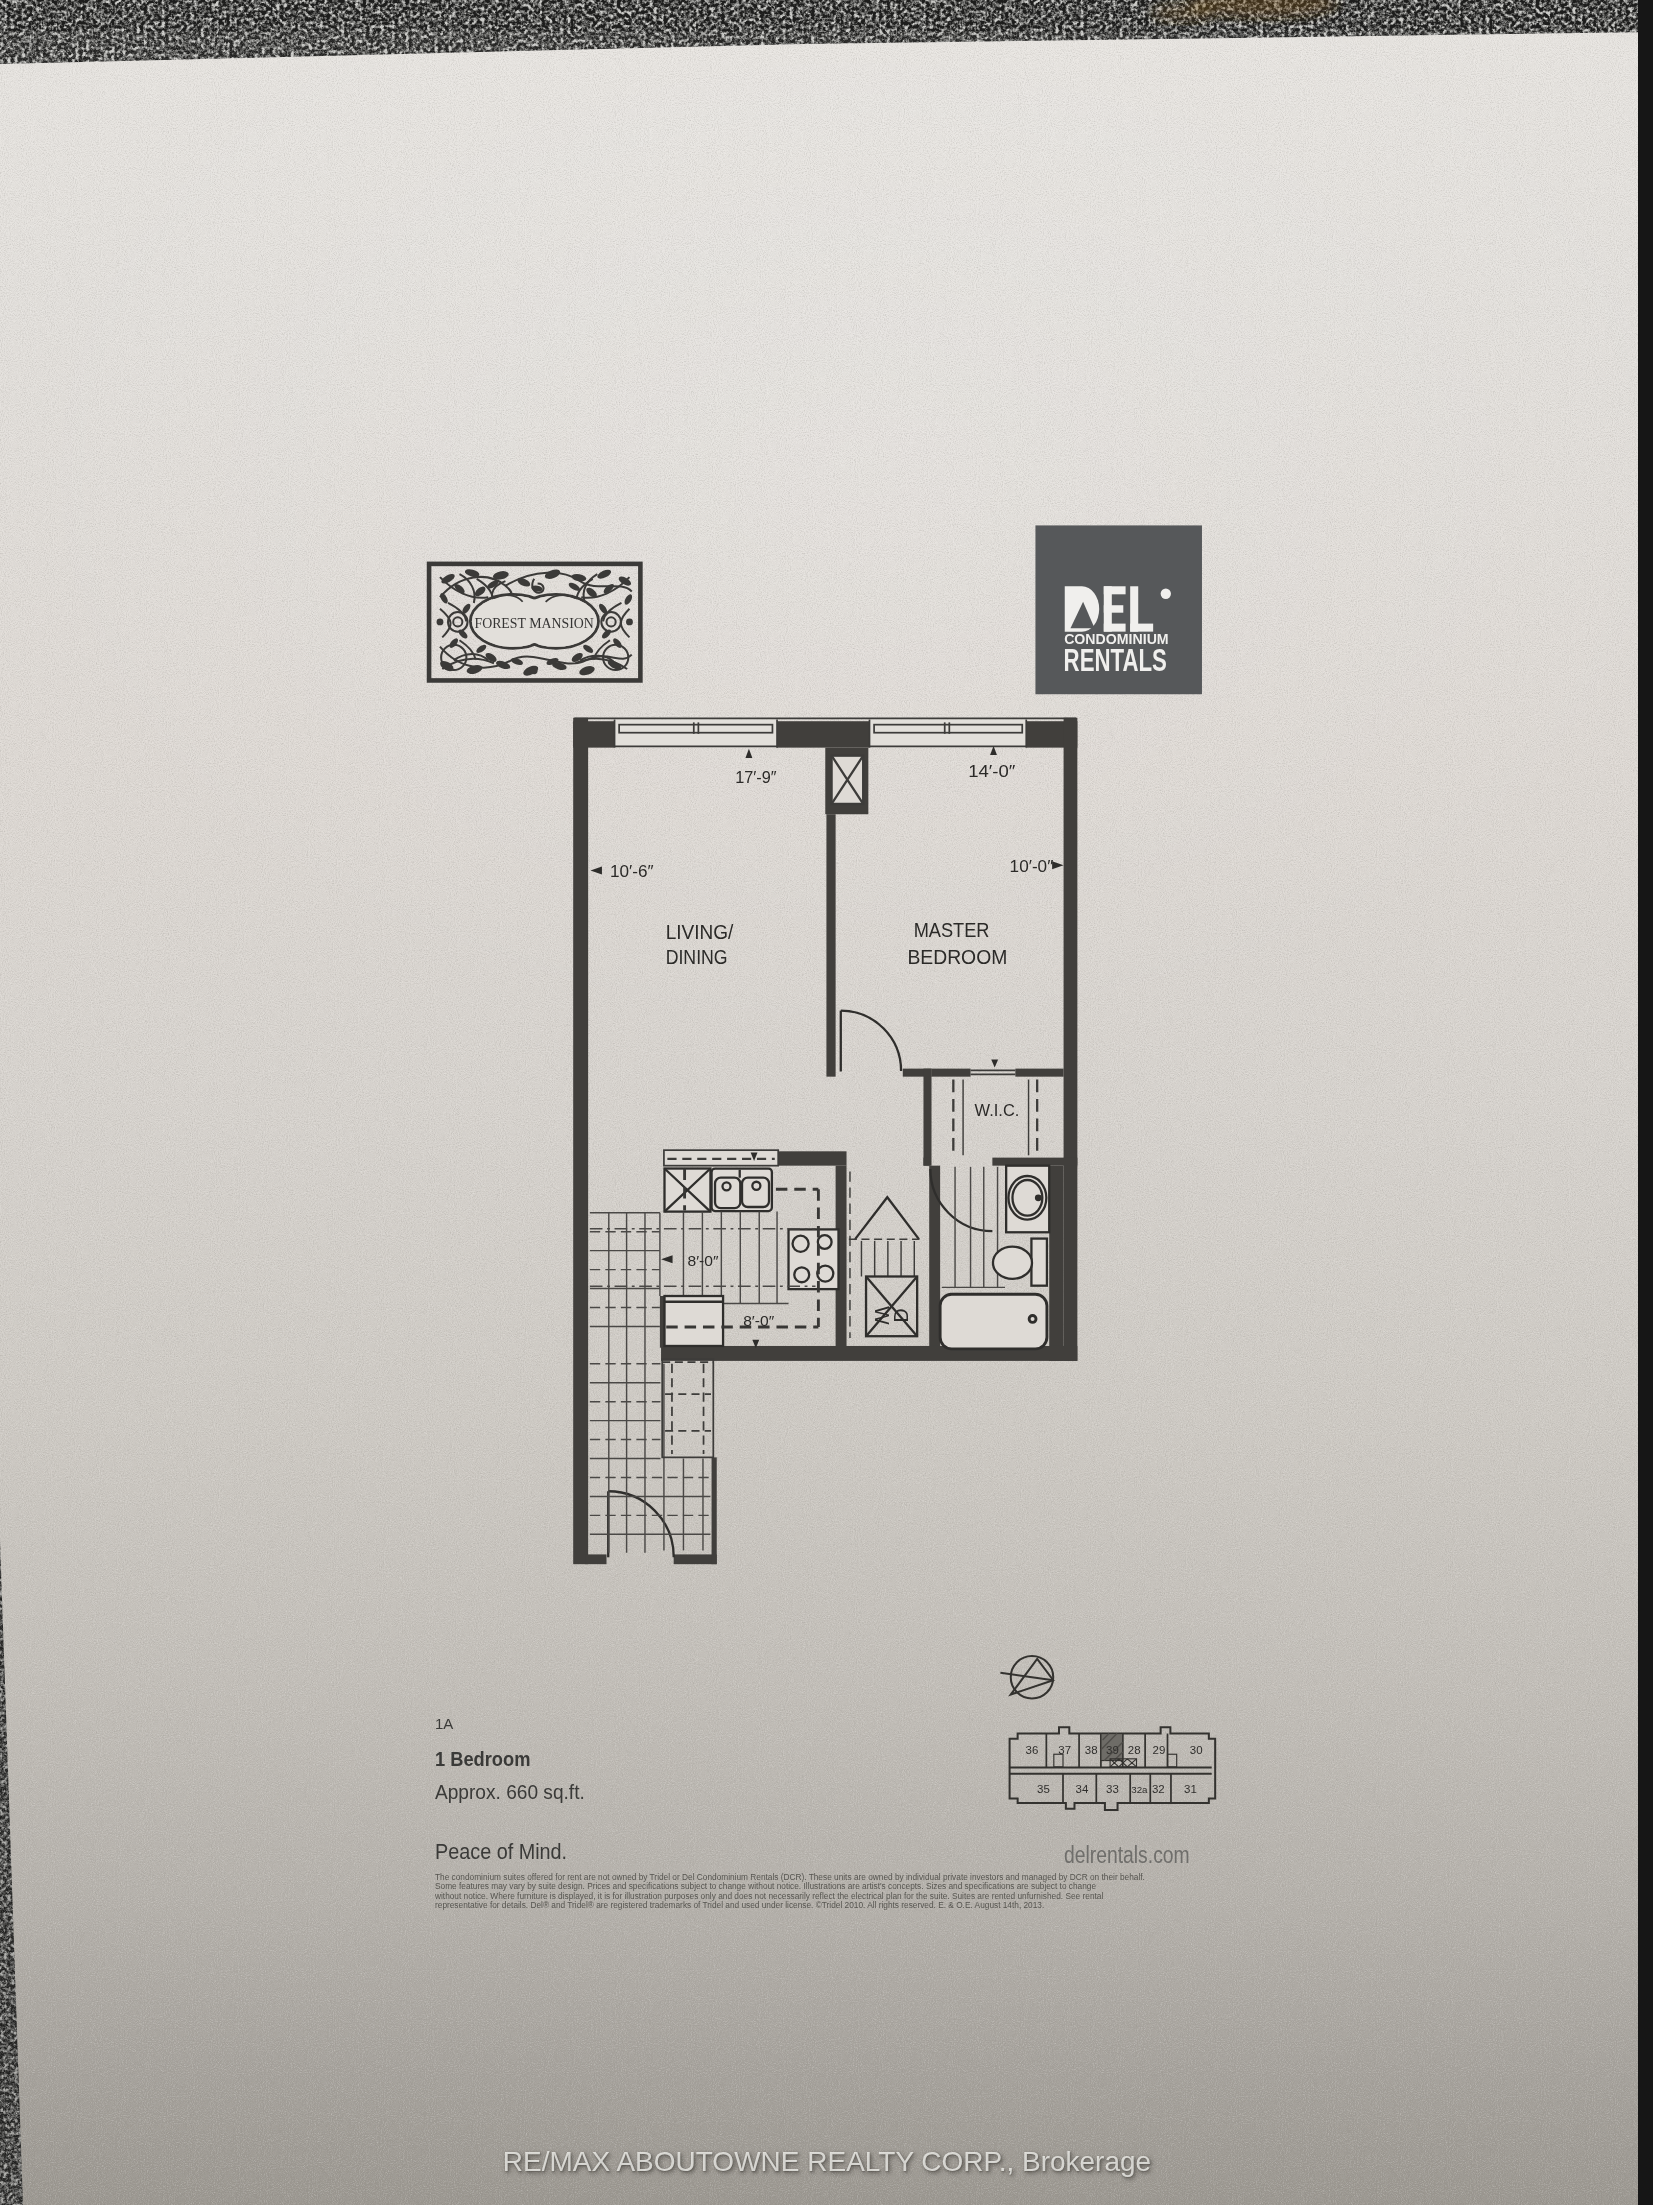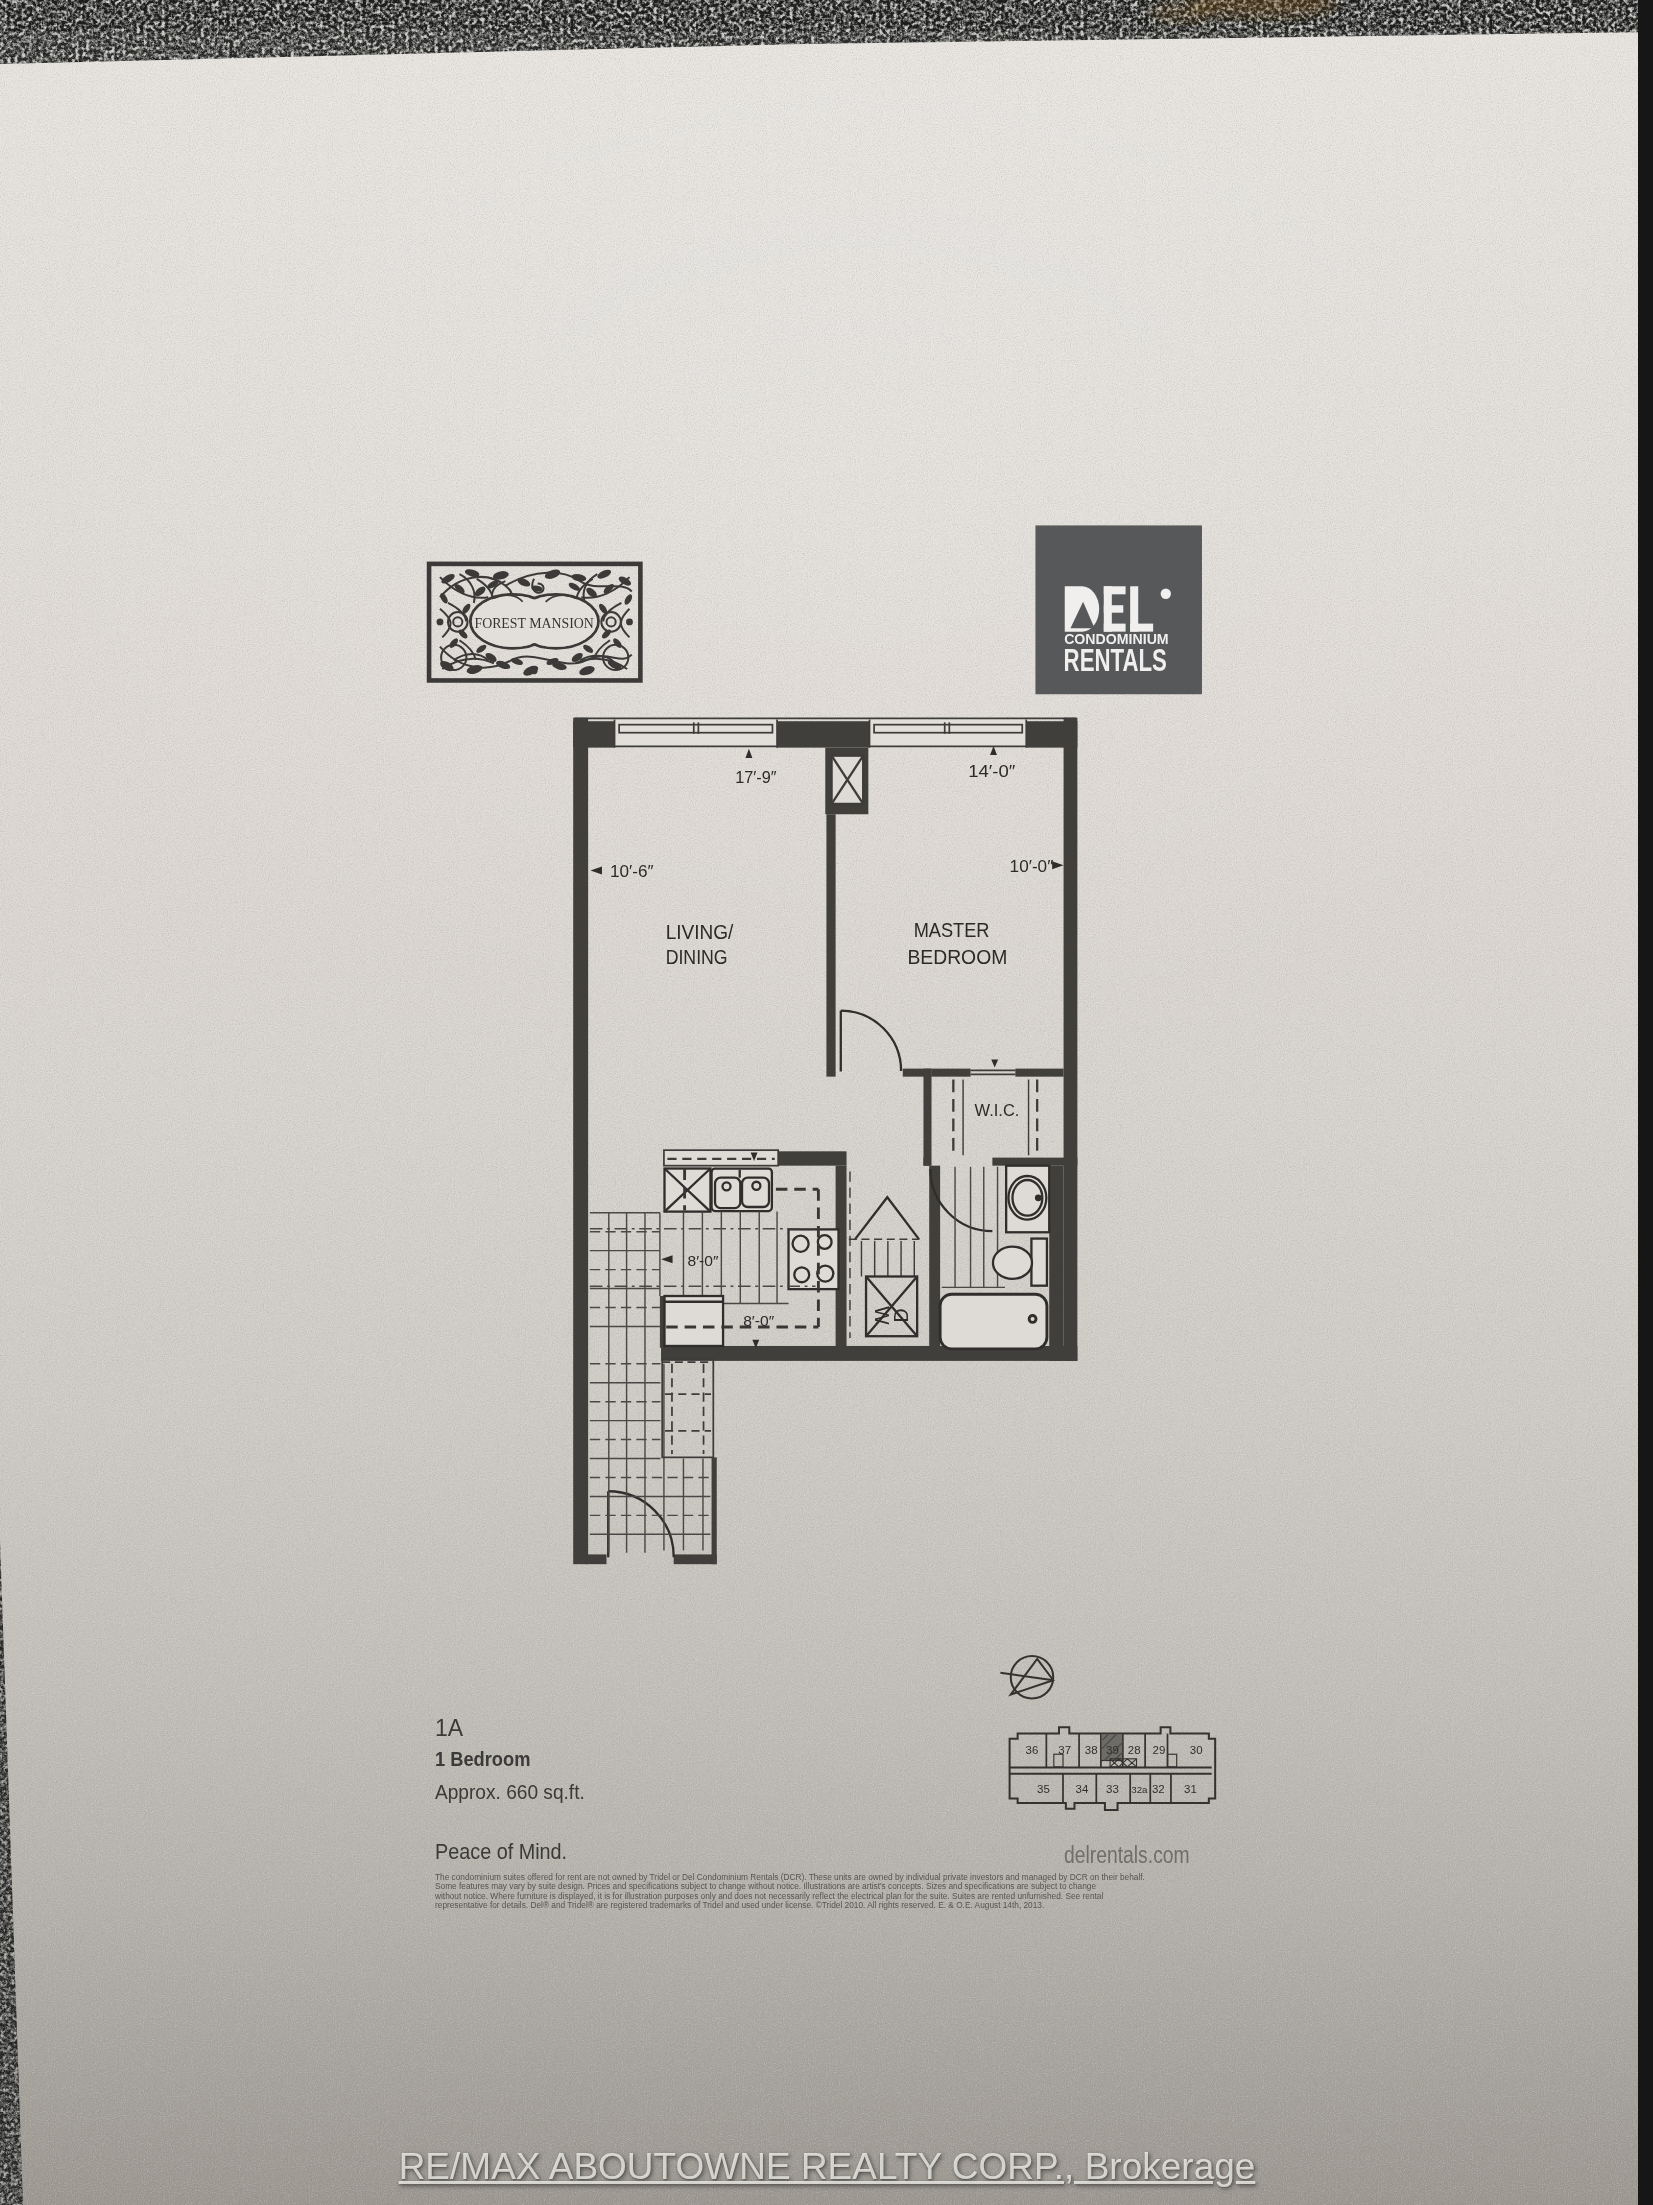--- a/index.html
+++ b/index.html
@@ -7,22 +7,22 @@
   #stage{position:absolute;left:0;top:0;width:1638px;height:2205px;overflow:hidden;}
   #carpet{position:absolute;left:0;top:0;z-index:0;}
   #paper{position:absolute;left:0;top:0;width:1654px;height:2205px;z-index:1;
     clip-path:polygon(0px 64px, 804px 44px, 1654px 32px, 1654px 2205px, 23px 2205px, 0px 1539px);
     background:
       radial-gradient(1263px 861px at 861px 459px, rgba(255,255,255,0.14), rgba(255,255,255,0) 70%),
       linear-gradient(180deg,#e8e5e1 0%,#e3e0dc 14%,#ded9d4 34%,#d7d3ce 50%,#cecac4 64%,#c2beb8 76%,#b4b0aa 86%,#a4a09a 94%,#99958e 100%);}
   #gfx{position:absolute;left:0;top:0;z-index:2;}
   .txt{position:absolute;z-index:3;color:#3a3a38;}
   #watermark{position:absolute;z-index:4;left:0;top:2146px;width:1654px;text-align:center;
-    font-size:37px;color:rgba(250,249,246,0.75);letter-spacing:0px;
-    text-shadow:1.7px 2.3px 4.6px rgba(30,27,24,0.55), 0.6px 1.1px 1.7px rgba(40,36,32,0.35);text-decoration:underline;}
+    font-size:28px;color:rgba(250,249,246,0.75);letter-spacing:0px;
+    text-shadow:1.7px 2.3px 4.6px rgba(30,27,24,0.55), 0.6px 1.1px 1.7px rgba(40,36,32,0.35);}
 </style>
 </head>
 <body>
 <div id="stage">
 <svg id="carpet" width="1654" height="2205" viewBox="0 0 2880 3840">
   <defs>
     <filter id="speck" x="-5%" y="-5%" width="110%" height="110%">
       <feTurbulence type="fractalNoise" baseFrequency="0.16" numOctaves="3" seed="11"></feTurbulence>
       <feColorMatrix type="matrix" values="0 0 0 0 0.60  0 0 0 0 0.60  0 0 0 0 0.58  1.6 1.6 1.6 0 -2.1"></feColorMatrix>
       <feGaussianBlur stdDeviation="1.2"></feGaussianBlur>
@@ -432,21 +432,21 @@
     <text x="2018" y="3054">29</text>
     <text x="2083" y="3054">30</text>
     <text x="1817" y="3122">35</text>
     <text x="1884" y="3122">34</text>
     <text x="1937" y="3122">33</text>
     <text x="1984" y="3122" font-size="17">32a</text>
     <text x="2017" y="3122">32</text>
     <text x="2073" y="3122">31</text>
   </g>
 </svg>
-<div class="txt" style="left:435px;top:1715px;font-size:23px;">1A</div>
+<div class="txt" style="left:435px;top:1715px;font-size:15px;">1A</div>
 <div class="txt" style="left:435px;top:1747px;font-size:21px;font-weight:bold;transform:scaleX(0.87);transform-origin:0 0;">1 Bedroom</div>
 <div class="txt" style="left:435px;top:1780px;font-size:21px;transform:scaleX(0.91);transform-origin:0 0;">Approx. 660 sq.ft.</div>
 <div class="txt" style="left:435px;top:1839px;font-size:22px;transform:scaleX(0.9);transform-origin:0 0;">Peace of Mind.</div>
 <div class="txt" style="left:1064px;top:1842px;font-size:23px;color:#6f6e6b;transform:scaleX(0.84);transform-origin:0 0;">delrentals.com</div>
 <div class="txt" style="left:435px;top:1873px;font-size:8.3px;line-height:9.3px;color:#55544f;white-space:nowrap;">The condominium suites offered for rent are not owned by Tridel or Del Condominium Rentals (DCR). These units are owned by individual private investors and managed by DCR on their behalf.<br>Some features may vary by suite design. Prices and specifications subject to change without notice. Illustrations are artist's concepts. Sizes and specifications are subject to change<br>without notice. Where furniture is displayed, it is for illustration purposes only and does not necessarily reflect the electrical plan for the suite. Suites are rented unfurnished. See rental<br>representative for details. Del® and Tridel® are registered trademarks of Tridel and used under license. ©Tridel 2010. All rights reserved. E. &amp; O.E. August 14th, 2013.</div>
 <div id="watermark">RE/MAX ABOUTOWNE REALTY CORP., Brokerage</div>
 </div>
 
 
 </body></html>

